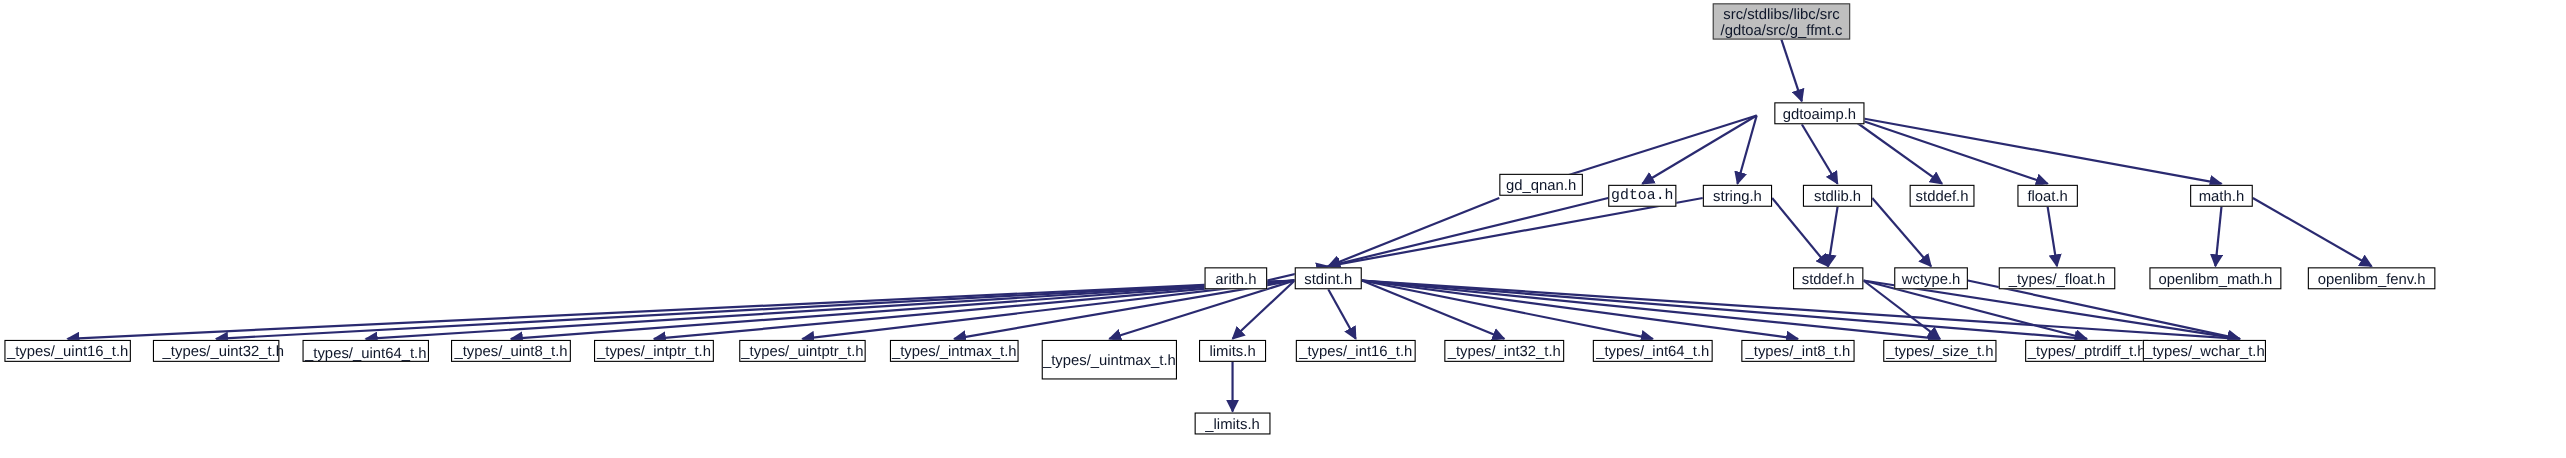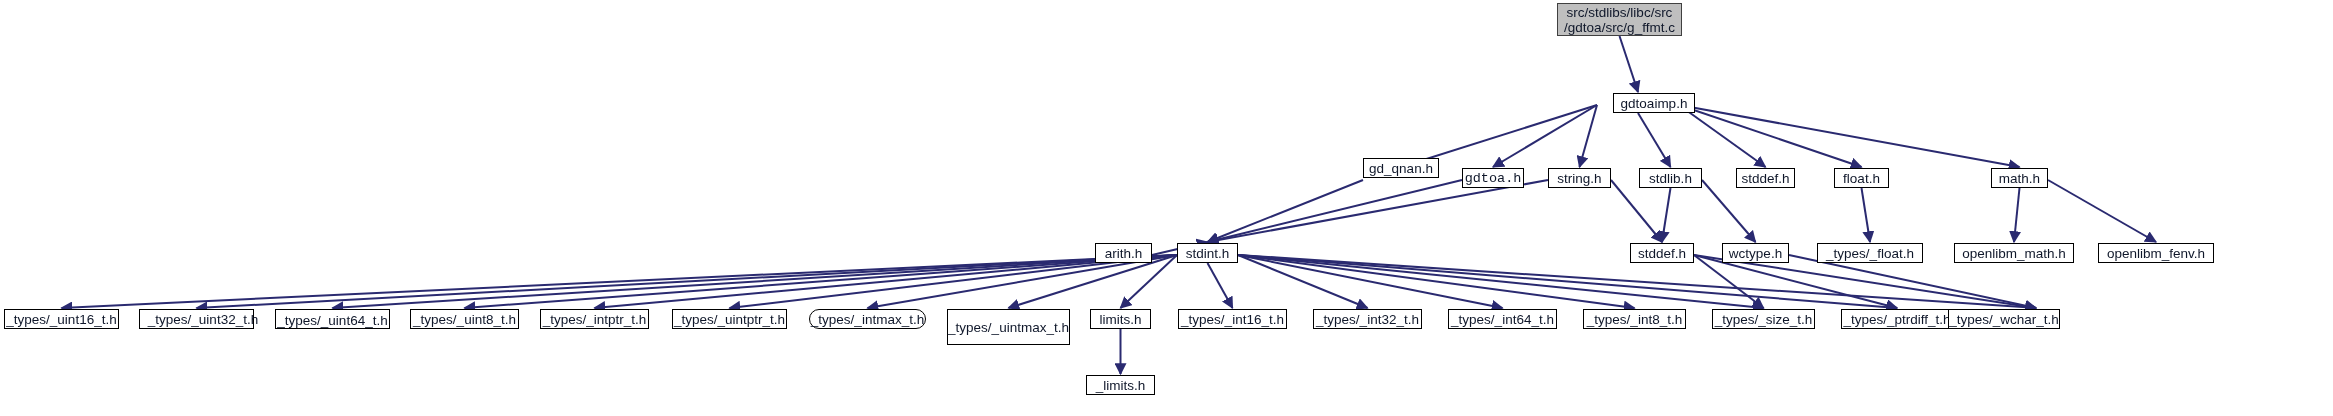--- a/index.html
+++ b/index.html
@@ -116,21 +116,21 @@
       <div class="node" style="left: 1722px; top: 243px; width: 67px; height: 20px;"><span class="node-label">wctype.h</span></div>
       <div class="node" style="left: 1817px; top: 243px; width: 106px; height: 20px;"><span class="node-label">_types/_float.h</span></div>
       <div class="node" style="left: 1954px; top: 243px; width: 120px; height: 20px;"><span class="node-label">openlibm_math.h</span></div>
       <div class="node" style="left: 2098px; top: 243px; width: 116px; height: 20px;"><span class="node-label">openlibm_fenv.h</span></div>
       <div class="node" style="left: 4px; top: 309px; width: 115px; height: 20px;"><span class="node-label">_types/_uint16_t.h</span></div>
       <div class="node" style="left: 139px; top: 309px; width: 115px; height: 20px; padding-left: 13px;"><span class="node-label">_types/_uint32_t.h</span></div>
       <div class="node" style="left: 275px; top: 309px; width: 115px; height: 20px; align-items: flex-end;"><span class="node-label">_types/_uint64_t.h</span></div>
       <div class="node" style="left: 410px; top: 309px; width: 109px; height: 20px;"><span class="node-label">_types/_uint8_t.h</span></div>
       <div class="node" style="left: 540px; top: 309px; width: 109px; height: 20px;"><span class="node-label">_types/_intptr_t.h</span></div>
       <div class="node" style="left: 672px; top: 309px; width: 115px; height: 20px;"><span class="node-label">_types/_uintptr_t.h</span></div>
-      <div class="node" style="left: 809px; top: 309px; width: 117px; height: 20px; border-radius: 10px;"><span class="node-label">_types/_intmax_t.h</span></div>
+      <div class="node" style="left: 809px; top: 309px; width: 117px; height: 20px;"><span class="node-label">_types/_intmax_t.h</span></div>
       <div class="node" style="left: 947px; top: 309px; width: 123px; height: 36px;"><span class="node-label">_types/_uintmax_t.h</span></div>
       <div class="node" style="left: 1090px; top: 309px; width: 61px; height: 20px;"><span class="node-label">limits.h</span></div>
       <div class="node" style="left: 1178px; top: 309px; width: 109px; height: 20px;"><span class="node-label">_types/_int16_t.h</span></div>
       <div class="node" style="left: 1313px; top: 309px; width: 109px; height: 20px;"><span class="node-label">_types/_int32_t.h</span></div>
       <div class="node" style="left: 1448px; top: 309px; width: 109px; height: 20px;"><span class="node-label">_types/_int64_t.h</span></div>
       <div class="node" style="left: 1583px; top: 309px; width: 103px; height: 20px;"><span class="node-label">_types/_int8_t.h</span></div>
       <div class="node" style="left: 1712px; top: 309px; width: 103px; height: 20px;"><span class="node-label">_types/_size_t.h</span></div>
       <div class="node" style="left: 1841px; top: 309px; width: 112px; height: 20px;"><span class="node-label">_types/_ptrdiff_t.h</span></div>
       <div class="node" style="left: 1948px; top: 309px; width: 112px; height: 20px;"><span class="node-label">_types/_wchar_t.h</span></div>
       <div class="node" style="left: 1086px; top: 375px; width: 69px; height: 20px;"><span class="node-label">_limits.h</span></div>

